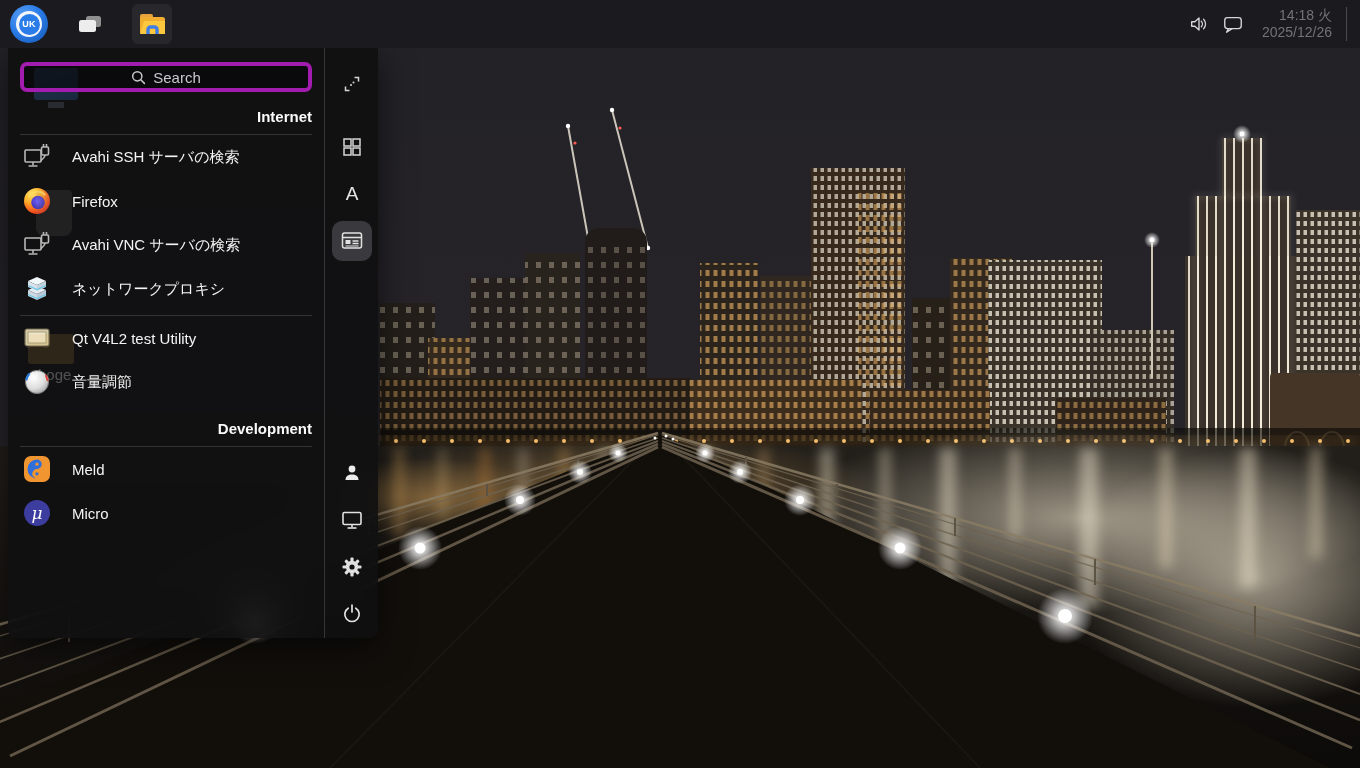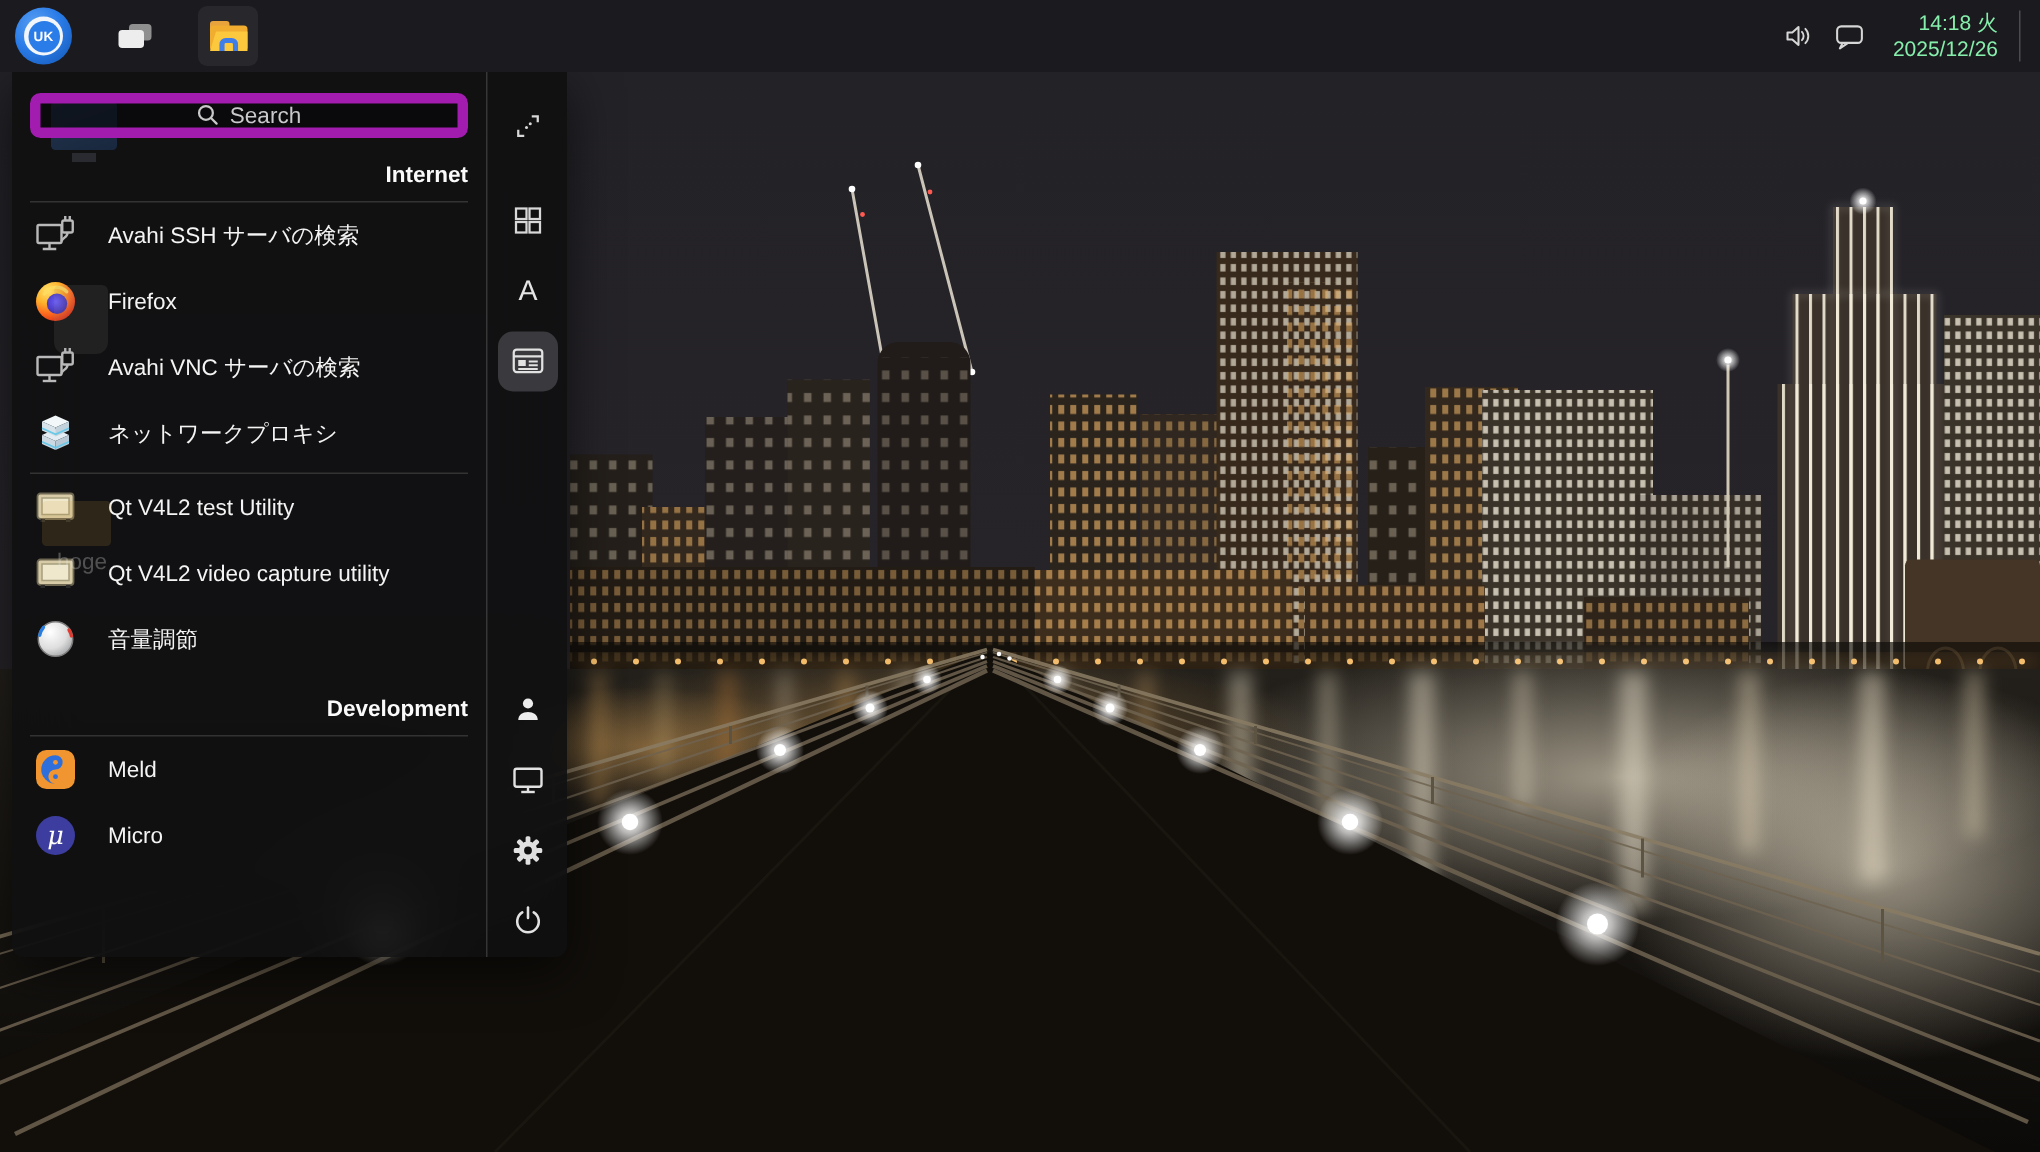--- a/index.html
+++ b/index.html
@@ -13,39 +13,39 @@
   .panel { position:absolute; left:0; top:0; width:1360px; height:48px; background:#1b1a1e; display:flex; align-items:center; z-index:30; }
   .start-btn { width:38px; height:38px; margin-left:10px; border-radius:50%;
     background:radial-gradient(circle at 35% 30%, #5aa0f2 0%, #2a7ce8 45%, #1356b4 100%);
     display:flex; align-items:center; justify-content:center; cursor:pointer; }
   .start-inner { width:26px; height:26px; border-radius:50%; background:#f2f6fb; display:flex; align-items:center; justify-content:center; }
   .start-core { width:21px; height:21px; border-radius:50%; background:#2a7ce8; color:#fff; font-size:9px; font-weight:bold; display:flex; align-items:center; justify-content:center; letter-spacing:.2px; }
   .task-ic { width:40px; height:40px; margin-left:22px; display:flex; align-items:center; justify-content:center; border-radius:6px; }
   .task-ic.hov { background:rgba(255,255,255,.06); }
   .tray { position:absolute; right:0; top:0; height:48px; display:flex; align-items:center; }
   .tray-ic { width:30px; height:48px; display:flex; align-items:center; justify-content:center; margin-right:4px; }
-  .clock { text-align:right; color:#86efac; font-size:14px; line-height:17px; margin:0 14px 0 10px; white-space:nowrap; }
+  .clock { text-align:right; color:#737373; font-size:14px; line-height:17px; margin:0 14px 0 10px; white-space:nowrap; }
   .panel-sep { width:1px; height:34px; background:#4a4a50; }
   .show-desktop { width:13px; height:48px; }
 
   
   .menu { position:absolute; left:8px; top:48px; width:370px; height:590px; z-index:20;
     background:rgba(15,15,17,.90); backdrop-filter:blur(22px) saturate(.9);
     border-radius:0 0 8px 8px; box-shadow:0 10px 34px rgba(0,0,0,.6); display:flex; overflow:hidden; }
   .menu-left { width:316px; position:relative; }
   .ghosts { position:absolute; inset:0; pointer-events:none;text-align:center; }
   .g-comp { position:absolute; left:26px; top:20px; width:44px; height:32px; border-radius:3px;
     background:linear-gradient(160deg,#4d83d2,#2b5ea6); opacity:.30; }
   .g-comp:after { content:""; position:absolute; left:14px; top:34px; width:16px; height:6px; background:#9aa6b4; opacity:.6; }
   .g-trash { position:absolute; left:28px; top:142px; width:36px; height:46px; border-radius:4px 4px 8px 8px; background:#8d8d8d; opacity:.13; }
   .g-folder { position:absolute; left:20px; top:286px; width:46px; height:30px; border-radius:3px; background:#d8a23c; opacity:.15; }
   .g-label { position:absolute; left:30px; top:318px; color:rgba(230,230,230,.30); font-size:15px; }
 
   .search-box { position:relative; margin:14px 12px 0 12px; height:30px; border-radius:7px;
-    background:rgba(8,8,9,.65); border:7px solid #a21caf; display:flex; justify-content:center; gap:7px; cursor:text; }
+    background:rgba(8,8,9,.65); border:4px solid #a21caf; display:flex; align-items:center; justify-content:center; gap:7px; cursor:text; }
   .search-box span { color:#c9c9cd; font-size:15px; }
 
   .sec-head { margin:12px 12px 0 12px; height:26px; line-height:26px; color:#fafafa; font-size:15px; font-weight:600;text-align:right; }
   .sec-rule { margin:4px 12px 0 12px; border-top:1px solid rgba(255,255,255,.14); }
   .row { height:44px; display:flex; align-items:center; padding-left:14px; cursor:pointer;text-align:right; }
   .app-ic { width:30px; height:30px; flex:0 0 30px; display:flex; align-items:center; justify-content:center; }
   .app-label { margin-left:20px; color:#f4f4f4; font-size:15px; white-space:nowrap; }
 
   .menu-side { width:54px; border-left:1px solid rgba(255,255,255,.16); position:relative; }
   .side-btn { position:absolute; left:50%; transform:translateX(-50%); width:40px; height:40px;
@@ -445,31 +445,20 @@
             <rect x="6" y="9" width="18" height="11" fill="#efe8cd" stroke="#a79e7d" stroke-width="1"></rect>
             <rect x="5" y="23" width="3" height="2" fill="#2a2a2a"></rect>
               <rect x="22" y="23" width="3" height="2" fill="#2a2a2a"></rect>
           </svg>
         </span>
         <span class="app-label">Qt V4L2 test Utility</span>
       </div>
       <div class="row">
         <span class="app-ic">
           <svg width="30" height="30" viewBox="0 0 30 30">
-            <rect x="3" y="6" width="24" height="17" rx="2" fill="#d6cba6" stroke="#6e6752" stroke-width="1.2"></rect>
-            <rect x="6" y="9" width="18" height="11" fill="#efe8cd" stroke="#a79e7d" stroke-width="1"></rect>
-            <rect x="5" y="23" width="3" height="2" fill="#2a2a2a"></rect>
-              <rect x="22" y="23" width="3" height="2" fill="#2a2a2a"></rect>
-          </svg>
-        </span>
-        <span class="app-label">Qt V4L2 video capture utility</span>
-      </div>
-      <div class="row">
-        <span class="app-ic">
-          <svg width="30" height="30" viewBox="0 0 30 30">
             <defs>
                 <radialGradient id="knb" cx="35%" cy="30%" r="80%">
                   <stop offset="0" stop-color="#ffffff"></stop>
                   <stop offset=".6" stop-color="#dedede"></stop>
                   <stop offset="1" stop-color="#9fa0a2"></stop>
                 </radialGradient>
               </defs>
             <circle cx="15" cy="15" r="11.5" fill="url(#knb)" stroke="#7d7d7d" stroke-width="1"></circle>
             <path d="M4.5 12.5 A11 11 0 0 1 7 7.2" fill="none" stroke="#2a7de0" stroke-width="2.2" stroke-linecap="round"></path>
             <path d="M25.6 13 A11 11 0 0 0 24 9" fill="none" stroke="#e03b30" stroke-width="2.2" stroke-linecap="round"></path>

